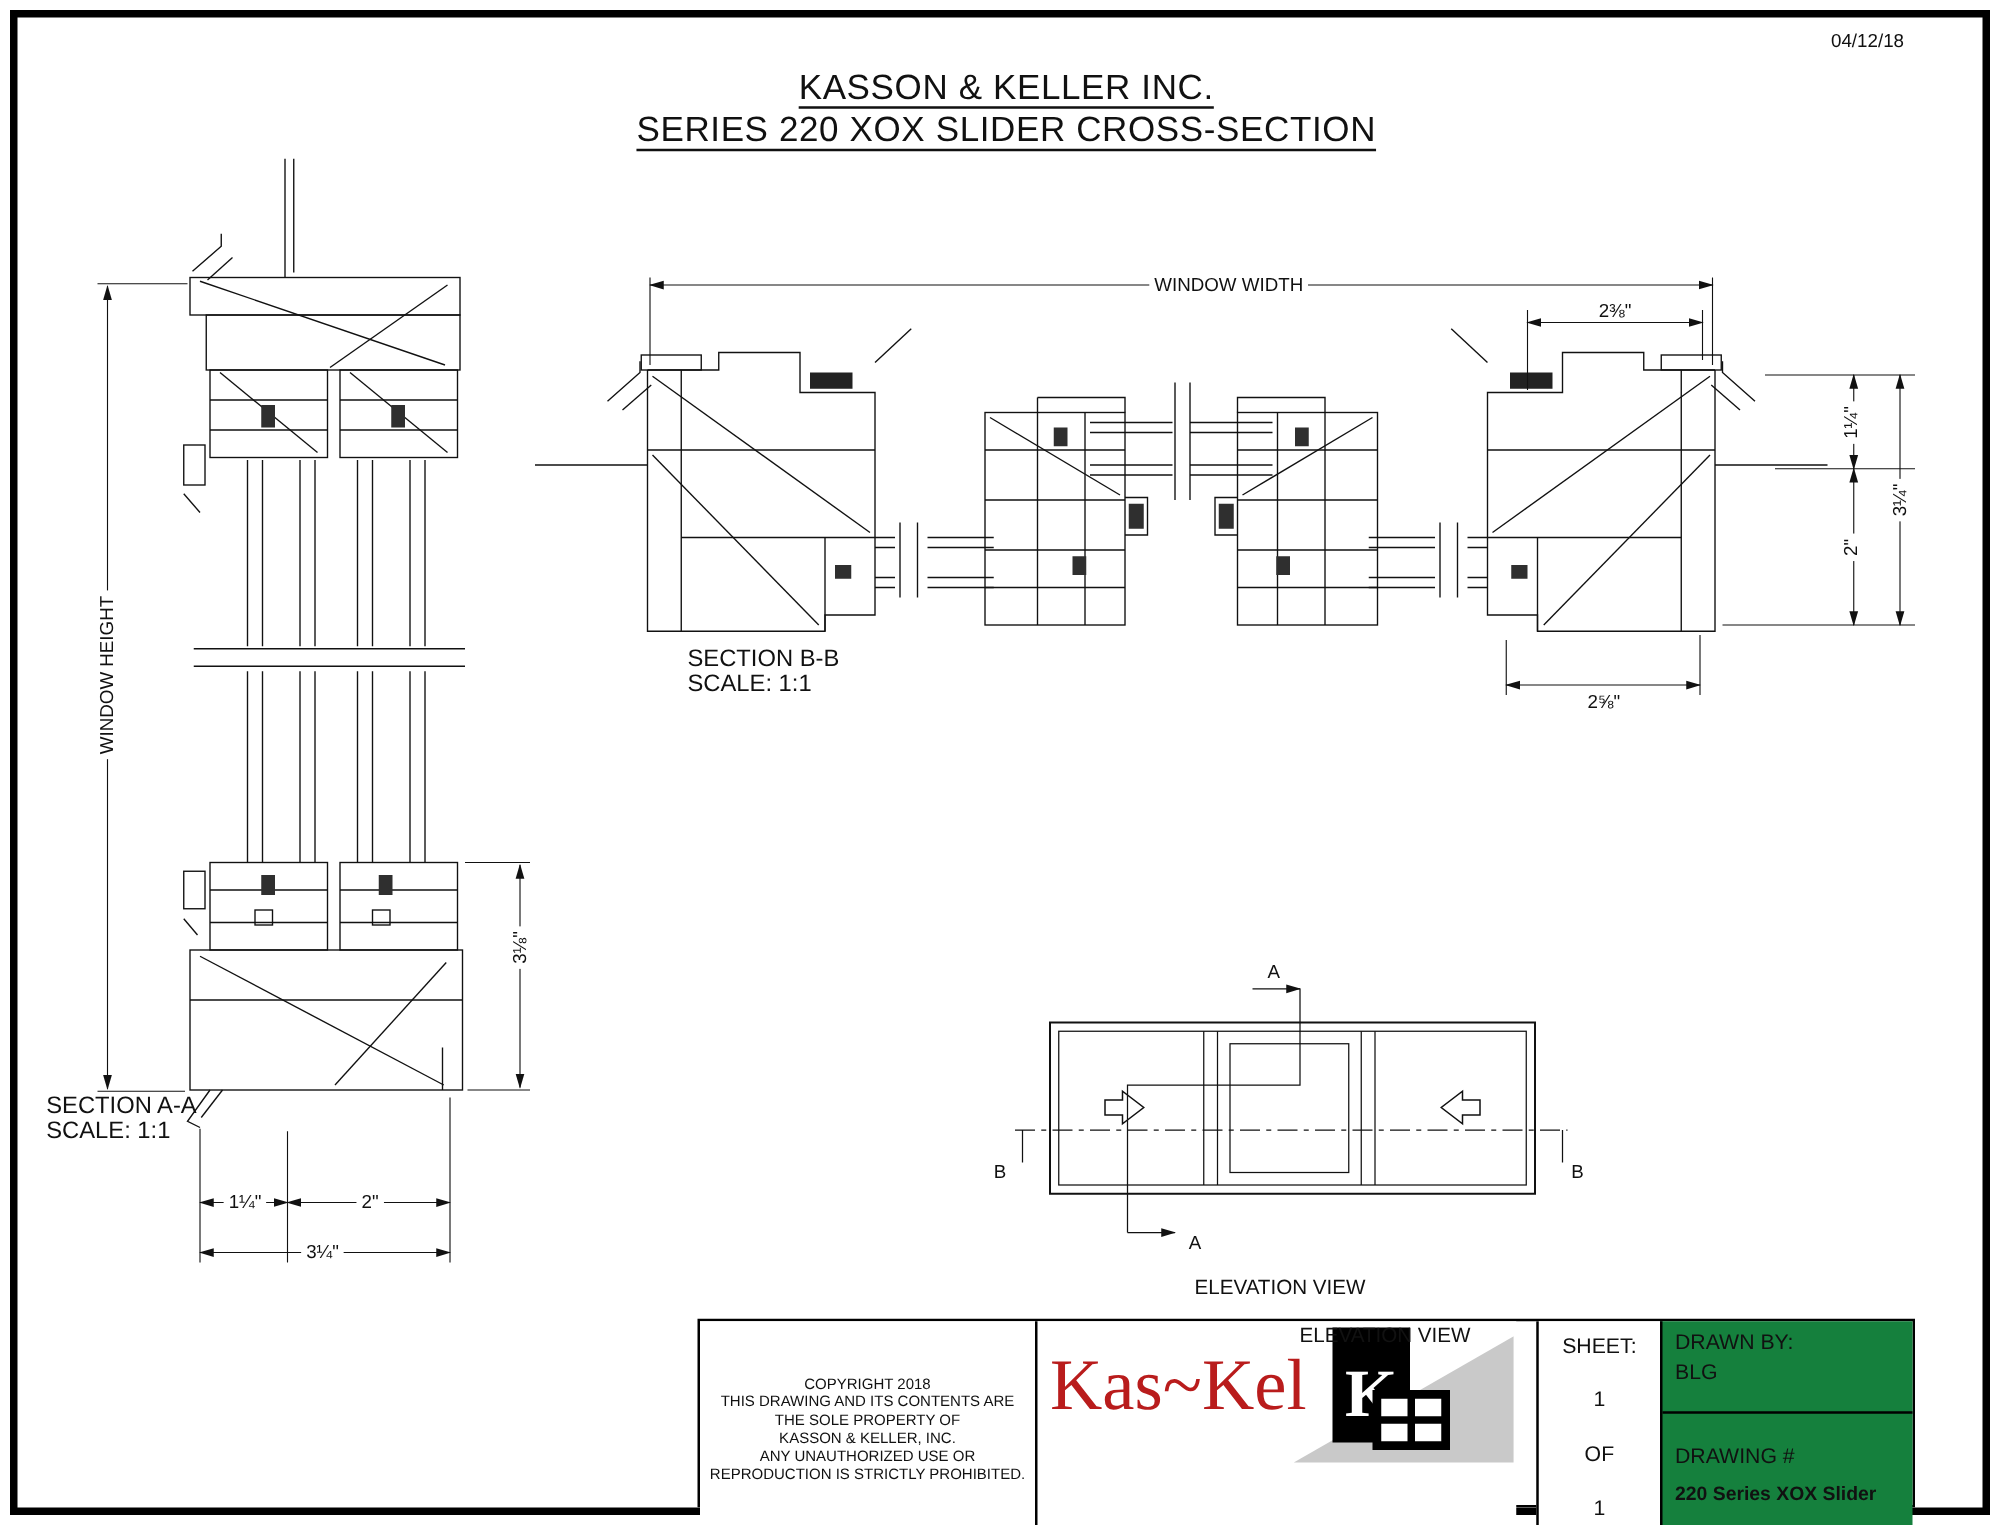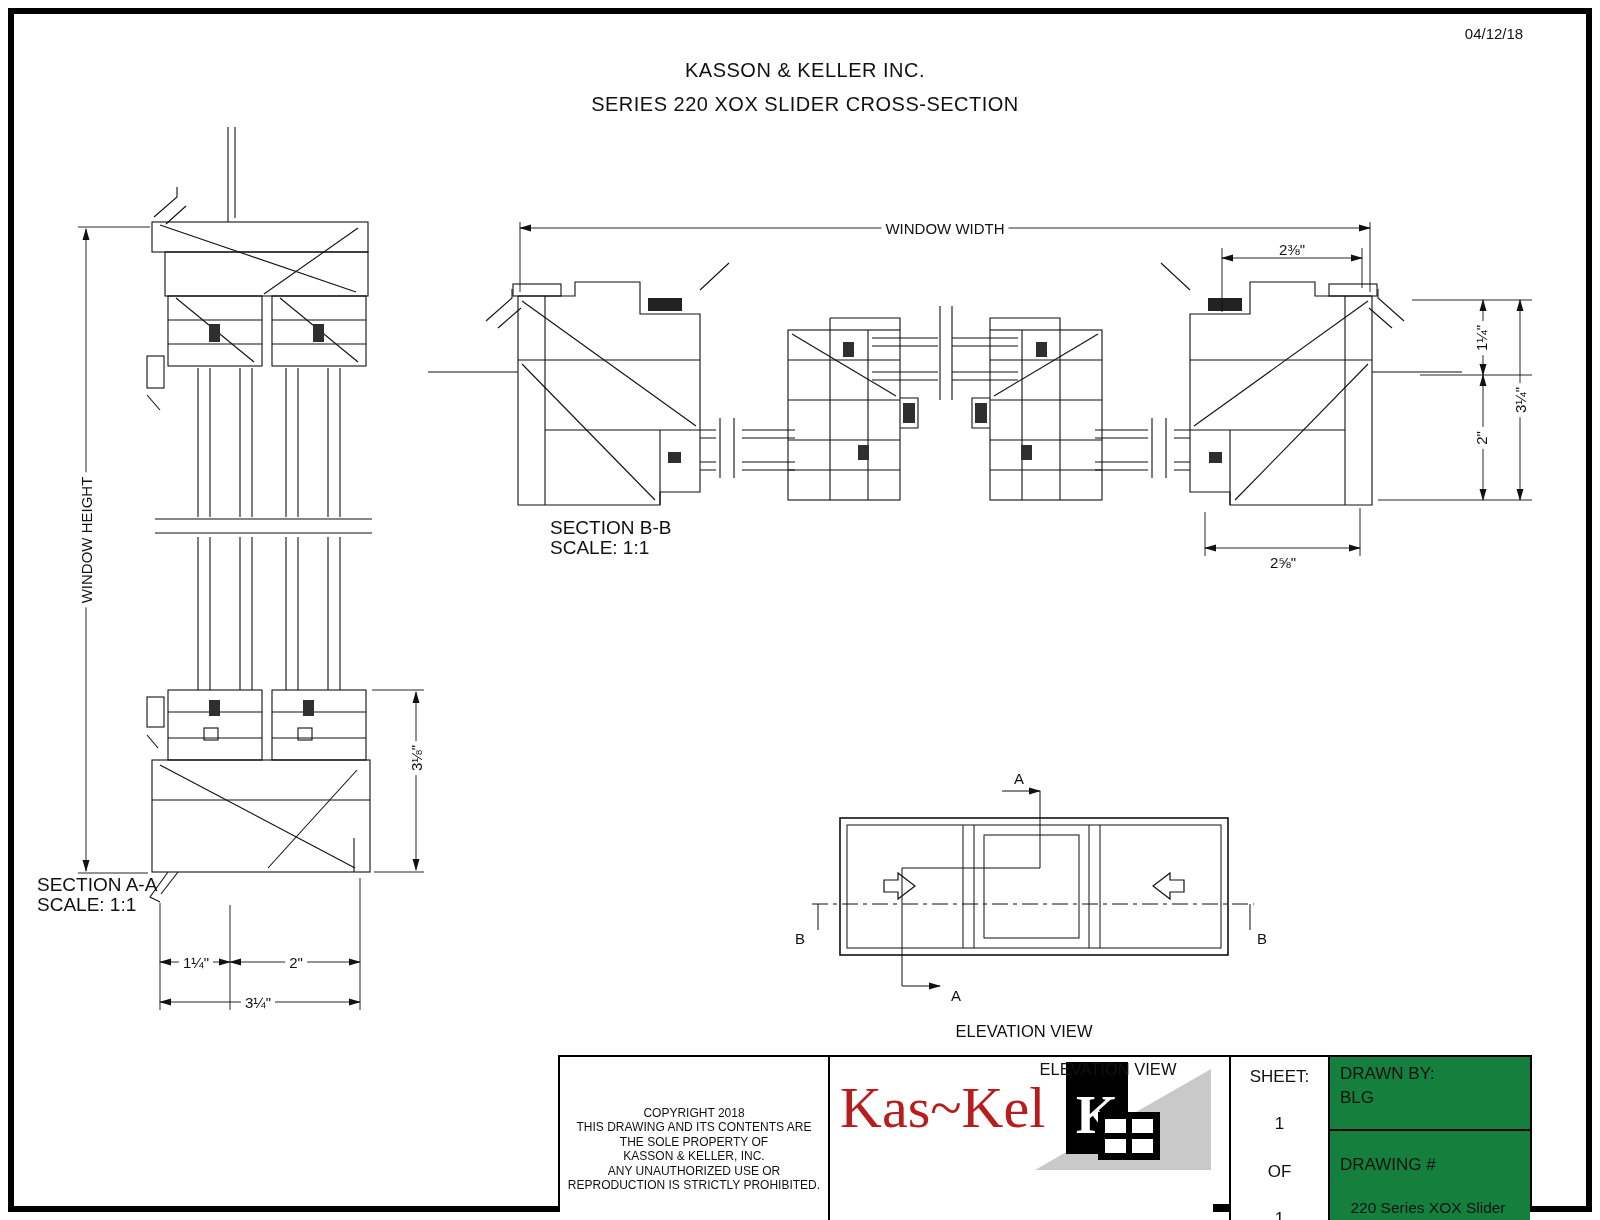--- a/index.html
+++ b/index.html
@@ -3,42 +3,42 @@
 <meta charset="utf-8">
 <style>
   * { margin:0; padding:0; box-sizing:border-box; }
   html,body { width:1600px; height:1220px; background:#fff; }
   body { font-family:"Liberation Sans", sans-serif; color:#111; position:relative; overflow:hidden; }
   .abs { position:absolute; }
   .frame { position:absolute; left:8px; top:8px; width:1584px; height:1204px; border:6px solid #000; }
   .lbl { position:absolute; transform:translate(-50%,-50%); white-space:nowrap; font-size:15px; z-index:3; }
   .rot { transform:translate(-50%,-50%) rotate(-90deg); }
   .wbg { background:#fff; padding:0 4px; }
-  .title { font-size:20px; letter-spacing:.5px; text-underline-offset:6px; }
+  .title { font-size:28px; letter-spacing:.5px; text-decoration:underline; text-underline-offset:6px; }
   .seclab { position:absolute; font-size:19px; line-height:20px; z-index:3; }
   .tblock { position:absolute; left:558px; top:1055px; width:974px; height:151px; border:2px solid #000;
             display:grid; grid-template-columns:268px 385px 115px 1fr; background:#fff; z-index:2; }
   .tb-cell { border-left:2px solid #000; position:relative; background:#fff; }
   .tb-cell:first-child { border-left:none; }
   .tb-copy { display:flex; flex-direction:column; justify-content:center; align-items:center;
              font-size:12px; line-height:14.5px; text-align:center; }
   .tb-logo { overflow:hidden; }
   .logo-text { position:absolute; left:10px; top:22px; font-family:"Liberation Serif", serif;
                font-size:58px; line-height:1; color:#b91c1c; z-index:2; }
   .tagline { position:absolute; left:0; right:0; bottom:0; height:34px;
              background:linear-gradient(90deg,#ececec,#c9c9c9 45%,#e7e7e7 75%,#bdbdbd);
              display:flex; align-items:center; padding-left:12px;
              font-family:"Liberation Serif", serif; font-style:italic; font-weight:bold; font-size:20px; z-index:3; }
   .tb-sheet { display:flex; flex-direction:column; align-items:center; justify-content:space-between;
               padding:10px 0 12px 0; font-size:17px;margin-left:16px; }
   .tb-right { border-left:2px solid #000; display:flex; flex-direction:column; background:#15803d; }
   .tb-drawn { flex:0 0 74px; border-bottom:2px solid #000; padding:7px 10px; font-size:17px; }
   .tb-drawn .val { text-align:left; padding-right:24px; margin-top:4px; }
   .tb-dnum { flex:1; padding:24px 10px; font-size:17px; }
-  .tb-dnum .val { text-align:center; padding-right:4px; margin-top:24px; font-size:15.5px; }
+  .tb-dnum .val { text-align:left; padding-right:4px; margin-top:12px; font-size:15.5px;font-weight:bold; }
   .elev2 { z-index:5; font-size:16.5px; }
 </style>
 </head>
 <body>
 
 <div class="frame"></div>
 
 <svg class="abs" style="left:0;top:0" width="1600" height="1220" viewBox="0 0 1600 1220">
   <defs>
     <marker id="arr" markerUnits="userSpaceOnUse" markerWidth="12" markerHeight="9" refX="11" refY="4.5" orient="auto-start-reverse">
@@ -252,21 +252,21 @@
     <line x1="1002" y1="791" x2="1040" y2="791" stroke-width="1" marker-end="url(#arr)"></line>
     <path d="M1040,791 V868 H902 V986" stroke-width="1"></path>
     <line x1="902" y1="986" x2="940" y2="986" stroke-width="1" marker-end="url(#arr)"></line>
   </g>
 </svg>
 
 <div class="lbl" style="left:1494px;top:33px">04/12/18</div>
 <div class="lbl title" style="left:805px;top:70px">KASSON &amp; KELLER INC.</div>
 <div class="lbl title" style="left:805px;top:104px">SERIES 220 XOX SLIDER CROSS-SECTION</div>
 
-<div class="lbl wbg" style="left:945px;top:228px">WINDOW WIDTH</div>
+<div class="lbl wbg" style="left:983px;top:228px">WINDOW WIDTH</div>
 <div class="lbl" style="left:1292px;top:249px">2⅜"</div>
 <div class="lbl rot wbg" style="left:1481px;top:338px">1¼"</div>
 <div class="lbl rot wbg" style="left:1520px;top:400px">3¼"</div>
 <div class="lbl rot wbg" style="left:1481px;top:438px">2"</div>
 <div class="lbl" style="left:1283px;top:562px">2⅝"</div>
 <div class="seclab" style="left:550px;top:518px">
   <div>SECTION B-B</div>
   <div>SCALE: 1:1</div>
 </div>
 

